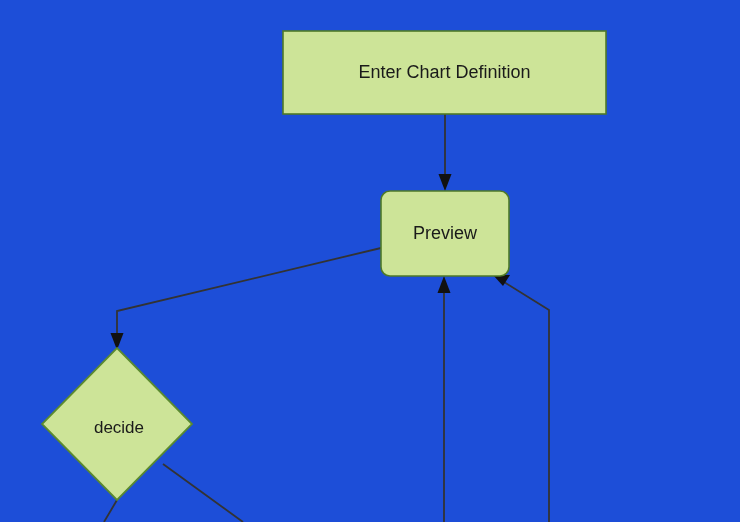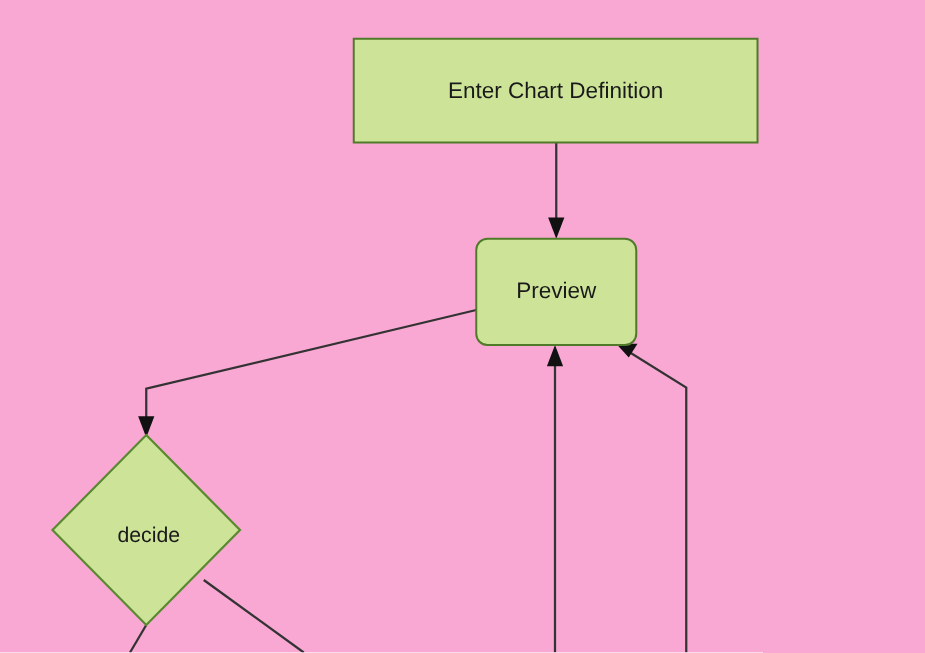--- a/index.html
+++ b/index.html
@@ -10,21 +10,21 @@
   body {
     width: 740px;
     height: 522px;
     overflow: hidden;
     font-family: "Liberation Sans", sans-serif;
   }
   #diagram-root {
     position: relative;
     width: 740px;
     height: 522px;
-    background: #f9a8d4;
+    background: #1d4ed8;
   }
   #flowchart-svg {
     display: block;
     width: 740px;
     height: 522px;
   }
   .node-shape {
     fill: #cde498;
     stroke: #4f7a28;
     stroke-width: 1.6px;

